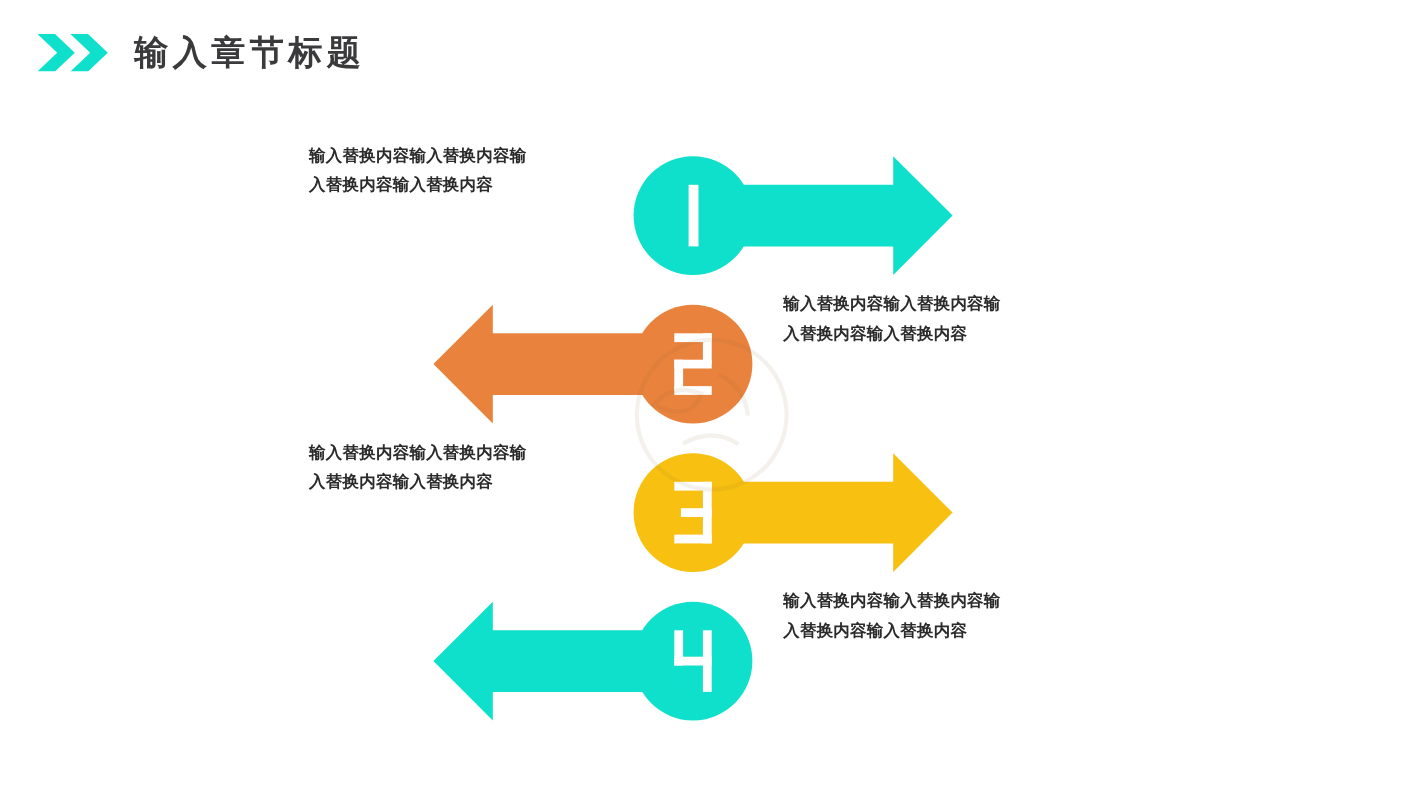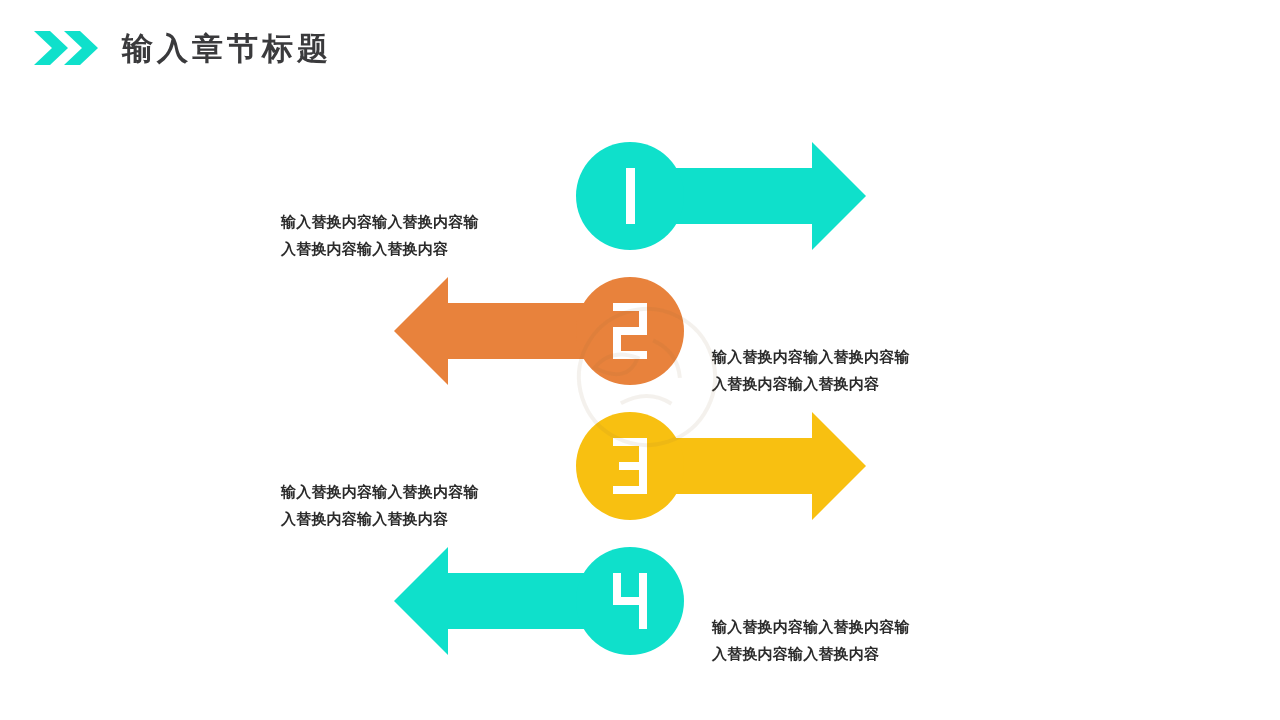--- a/index.html
+++ b/index.html
@@ -101,27 +101,26 @@
   }
   .num svg { display: block; }
 
   
   .desc {
     position: absolute;
     top: 0;
     height: 136px;
     display: flex;
     flex-direction: column;
-    justify-content: flex-end;
+    justify-content: flex-start;
     font-size: 15px;
     font-weight: 700;
     color: #2b2b2b;
     line-height: 27px;
     letter-spacing: 0.2px;
-    font-family: Liberation Mono, monospace;
   }
   .desc.left {
     left: 281px;
     width: 226px;
     text-align: left;
   }
   .desc.right {
     left: 712px;
     width: 246px;
     text-align: left;

